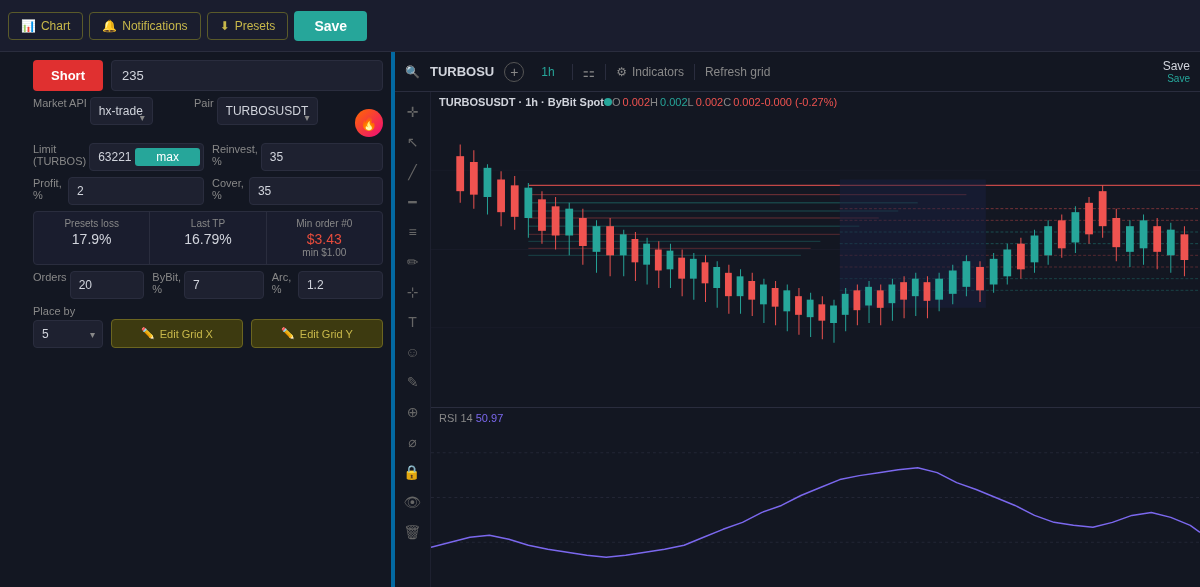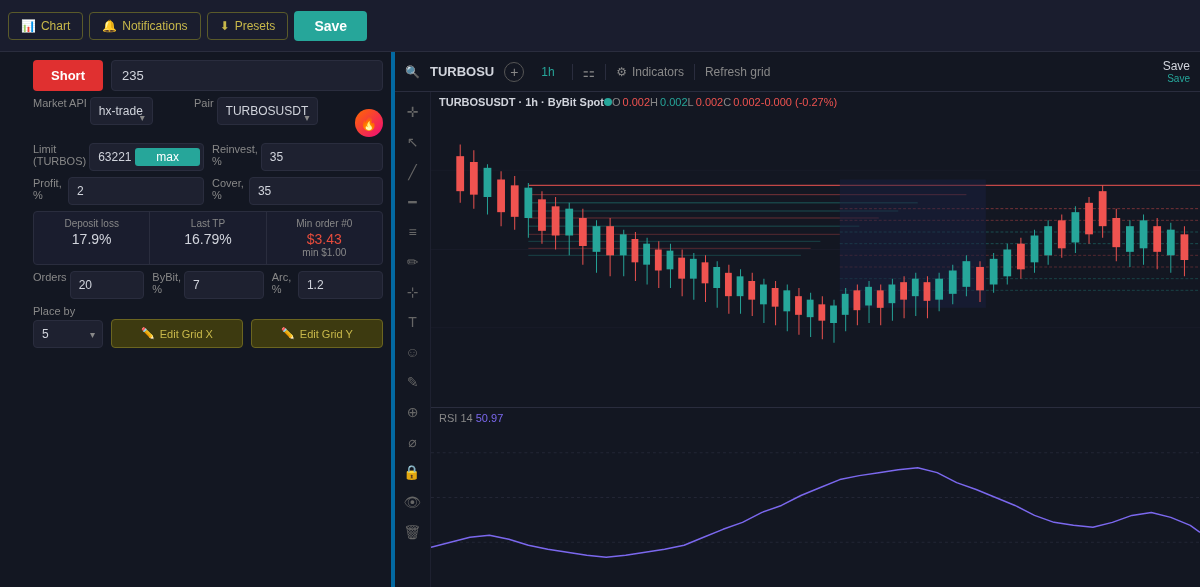--- a/index.html
+++ b/index.html
@@ -511,21 +511,21 @@
         <input type="text" class="field-input" value="2" style="">
       </div>
       <div class="field-group">
         <span class="field-label">Cover, %</span>
         <input type="text" class="field-input" value="35" style="">
       </div>
     </div>
 
     <div class="stats-row">
       <div class="stat-cell">
-        <div class="stat-label">Deposit loss</div>
+        <div class="stat-label">Presets loss</div>
         <div class="stat-value">17.9%</div>
       </div>
       <div class="stat-cell">
         <div class="stat-label">Last TP</div>
         <div class="stat-value">16.79%</div>
       </div>
       <div class="stat-cell">
         <div class="stat-label">Min order #0</div>
         <div class="stat-value highlight">$3.43</div>
         <div class="stat-sub">min $1.00</div>

